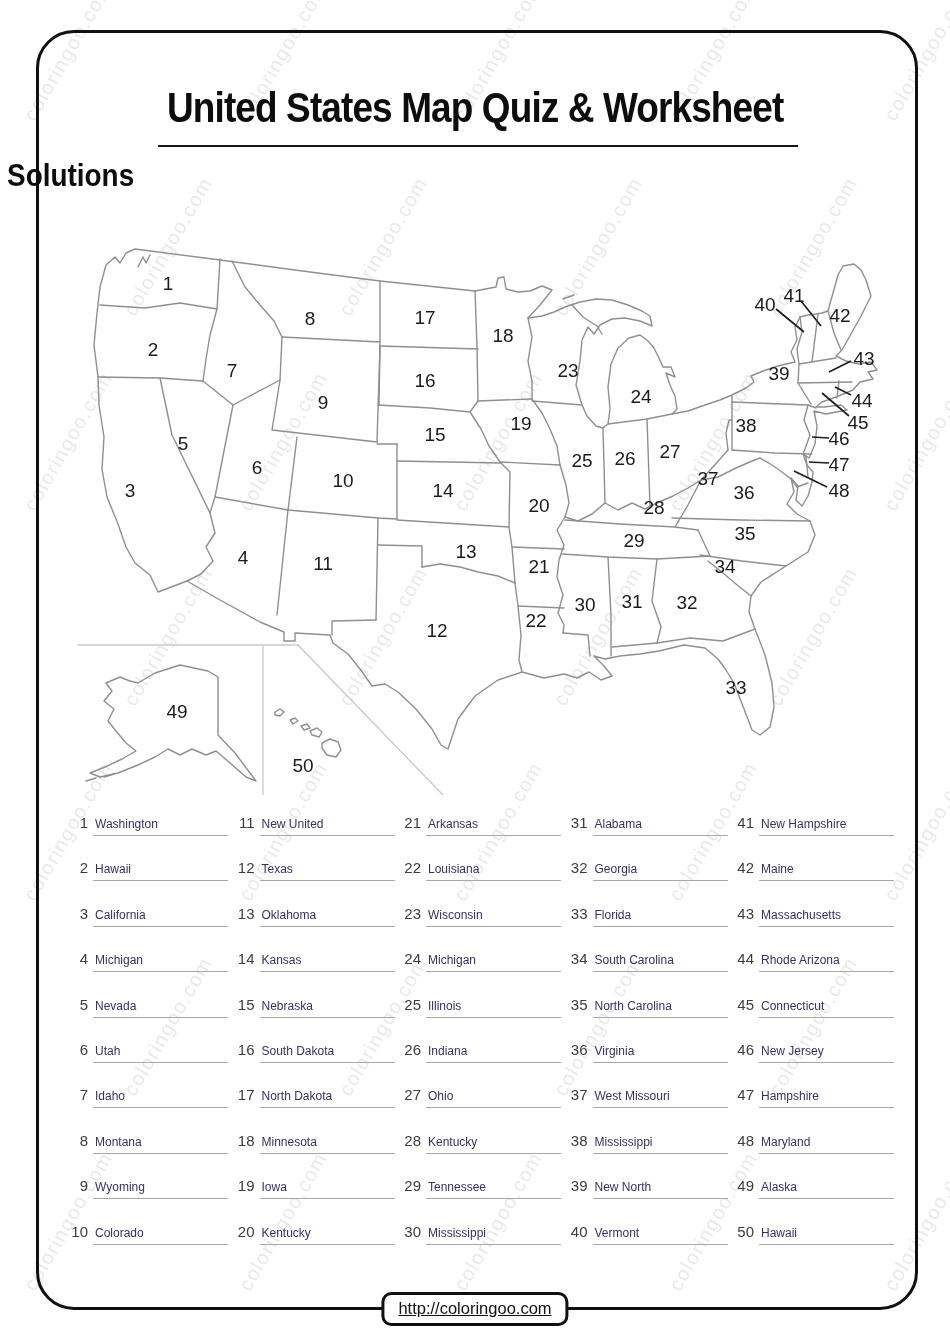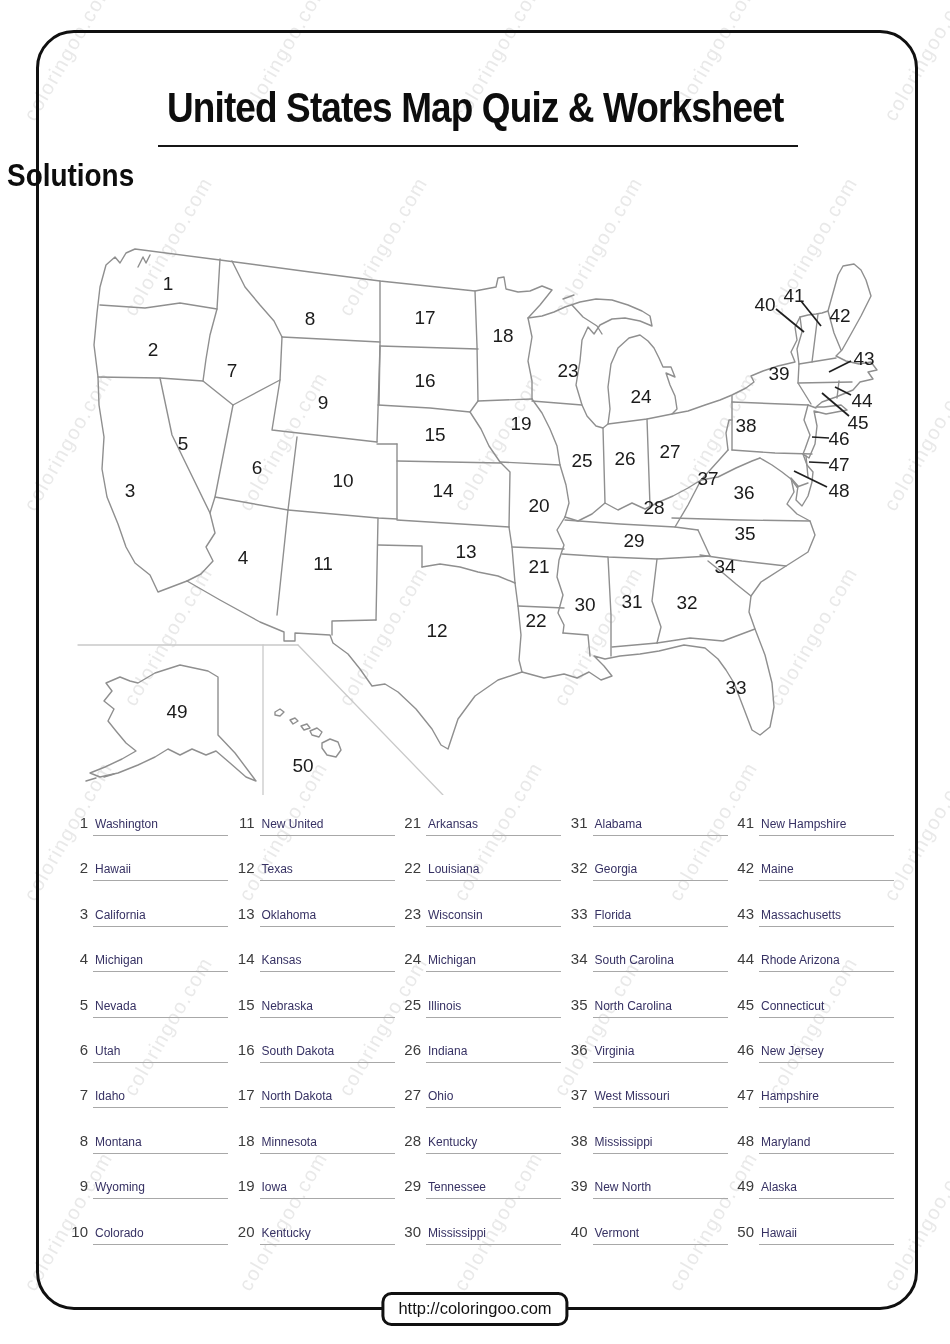--- a/index.html
+++ b/index.html
@@ -18,21 +18,21 @@
   .subtitle span{display:inline-block;transform:scaleX(.9);font-size:31px;font-weight:bold;color:#0d0d0d;}
   .map-wrap{position:absolute;left:60px;top:215px;width:860px;height:580px;z-index:3;}
   .answers{position:absolute;left:58px;top:814px;display:flex;z-index:3;}
   .a-col{width:166.5px;}
   .a-item{display:flex;align-items:baseline;height:29.4px;margin-bottom:16px;}
   .a-num{flex:none;width:30px;text-align:right;padding-right:5px;font-size:15px;color:#3c3c3c;}
   .a-name{flex:none;width:133px;font-size:12px;color:#363163;border-bottom:1.3px solid #a8a8a8;
           padding:0 0 4px 2px;white-space:nowrap;overflow:hidden;}
   .footer-box{position:absolute;top:1292px;left:50%;transform:translateX(-50%);
       background:#fff;border:3.5px solid #101010;border-radius:10px;
-      padding:4px 14px 5px 14px;font-size:16.5px;color:#111;z-index:5;white-space:nowrap;}
+      padding:4px 14px 5px 14px;font-size:16.5px;color:#111;z-index:5;white-space:nowrap;text-decoration:underline;}
   svg text.mapnum{font-family:"Liberation Sans",sans-serif;font-size:19px;fill:#1b1b1b;}
 </style>
 </head>
 <body>
 
 <div class="page">
   <div class="wm-layer" id="wm-layer">
       <span class="wm" style="left: -10px; top: 40px;">coloringoo.com</span>
       <span class="wm" style="left: 205px; top: 40px;">coloringoo.com</span>
       <span class="wm" style="left: 420px; top: 40px;">coloringoo.com</span>

